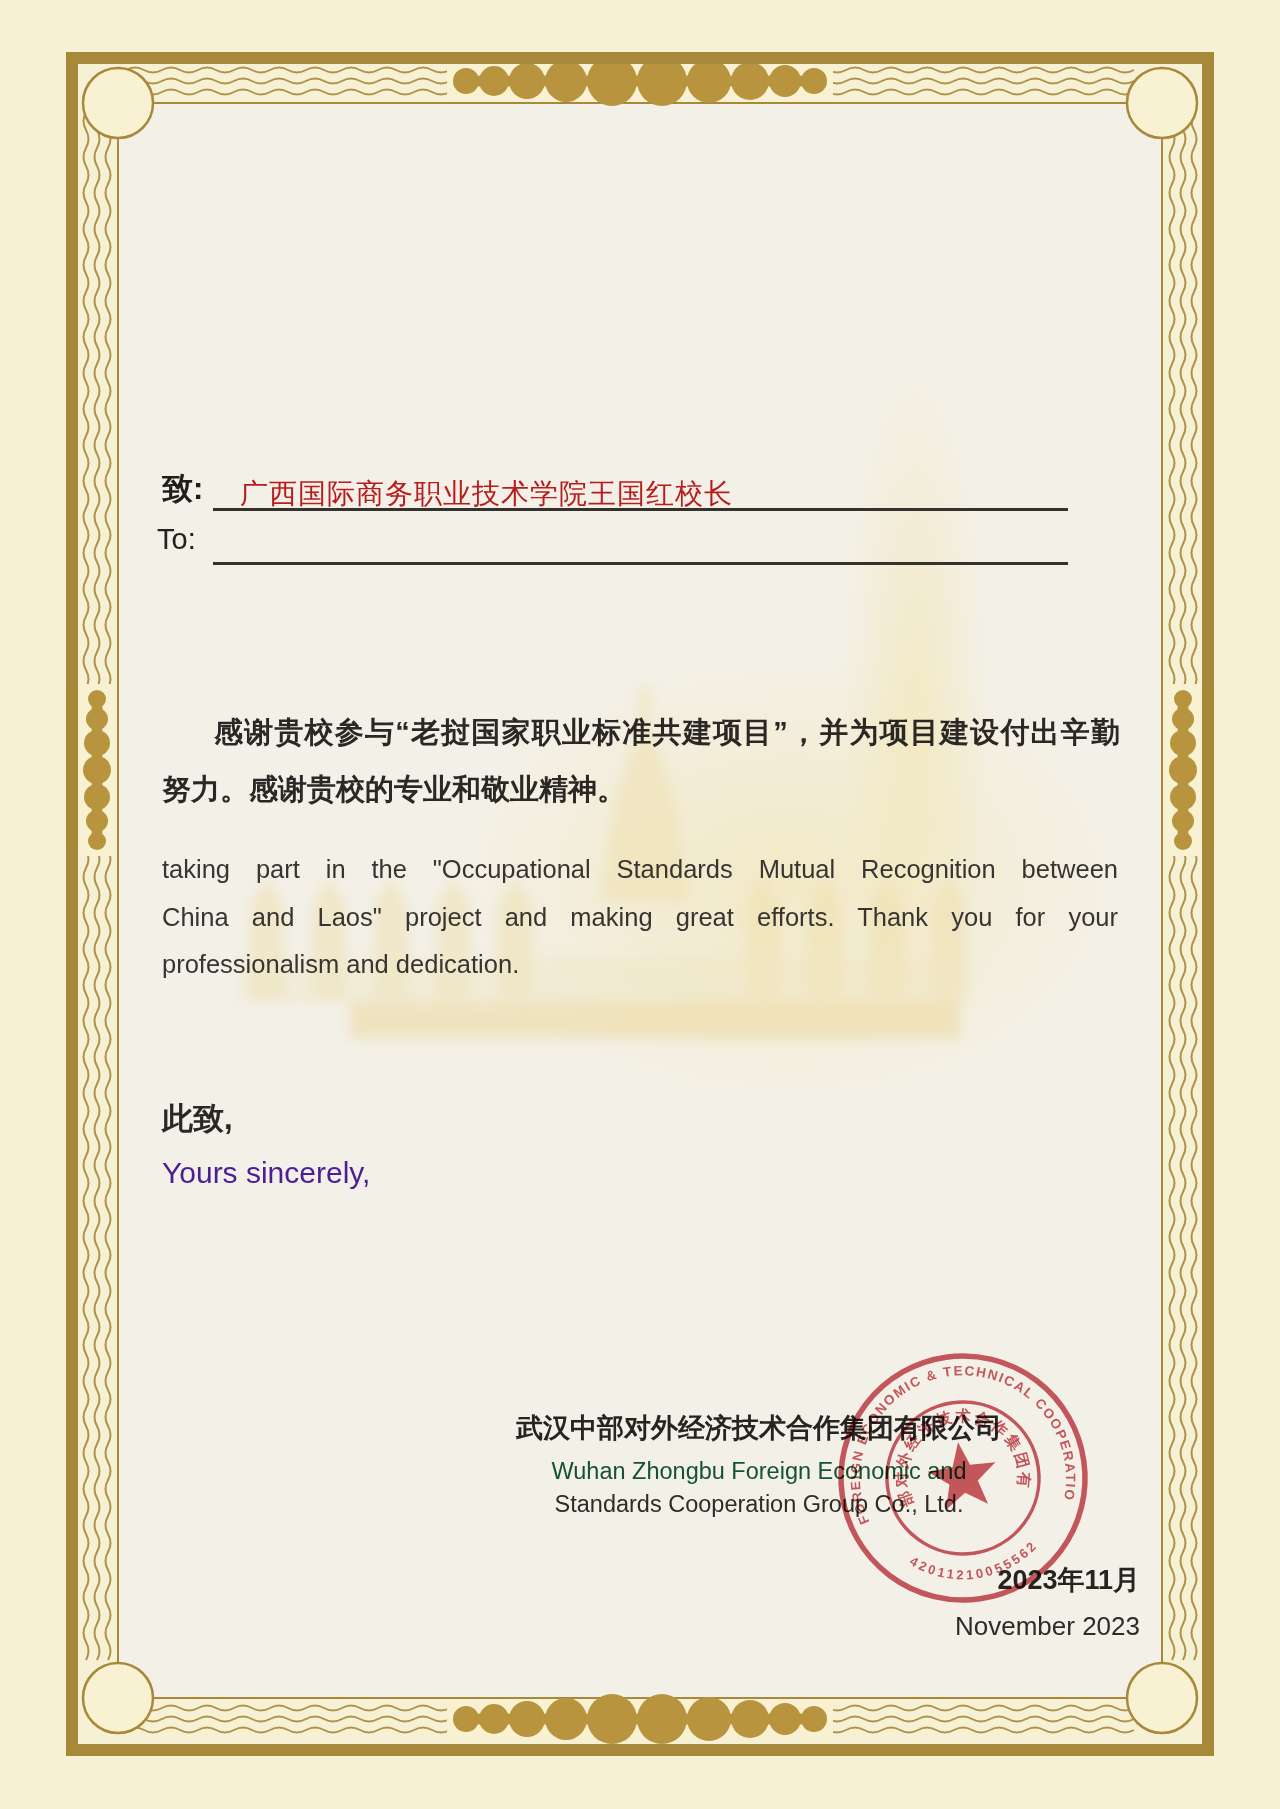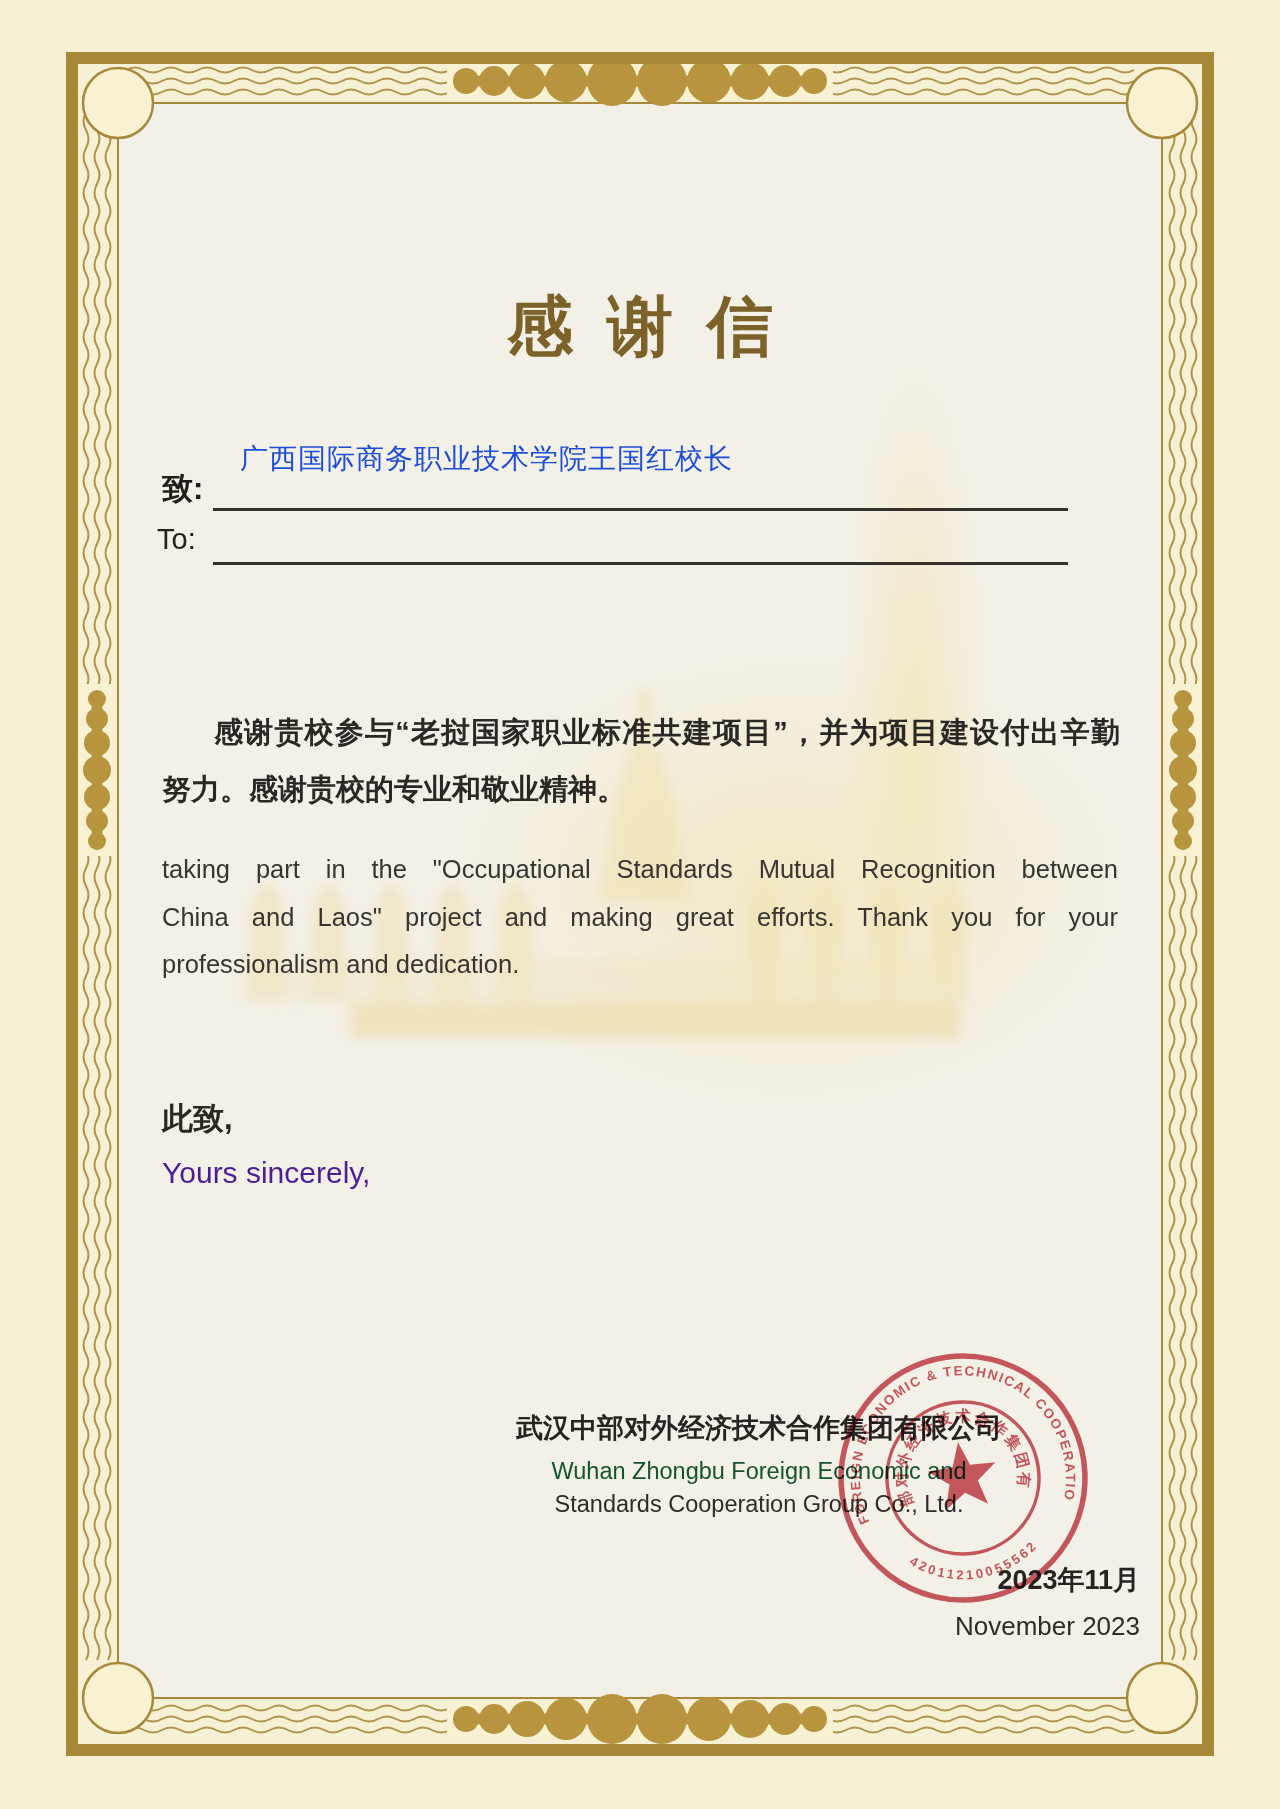--- a/index.html
+++ b/index.html
@@ -18,21 +18,21 @@
     font-size:66px;font-weight:700;color:#7c6228;
     letter-spacing:34px;text-indent:34px;
   }
   .title-en{
     left:118px;right:118px;top:370px;text-align:center;
     font-family:"Liberation Serif","DejaVu Serif",serif;
     font-size:41px;font-weight:700;color:#7c6228;letter-spacing:.5px;
   }
   
   .lbl-zh{left:162px;top:468px;font-size:31px;font-weight:700;color:#201d1a;}
-  .name-zh{left:240px;top:440px;font-size:28px;color:#1d4ed8;letter-spacing:1px;}
+  .name-zh{left:240px;top:475px;font-size:28px;color:#b91c1c;letter-spacing:1px;}
   .rule{height:3px;background:#35312c;left:213px;width:855px;}
   .rule1{top:508px;}
   .rule2{top:562px;}
   .lbl-en{left:157px;top:523px;font-size:29px;color:#23201d;}
   .name-en{left:233px;top:521px;font-size:22.5px;color:#23201d;}
   
   .body-zh{left:162px;top:704px;width:958px;font-size:29px;line-height:57px;
     font-weight:700;color:#2a2724;}
   .body-en{left:162px;top:846px;width:956px;font-size:25.5px;line-height:47.5px;
     color:#383431;}
@@ -185,21 +185,20 @@
           <path d="M 932 905 L 949 878 L 966 905 Z"></path>
         </g>
       <rect x="240" y="958" width="700" height="44" opacity="0.5"></rect>
       <rect x="350" y="1002" width="610" height="36" fill="#ead189" opacity="0.85"></rect>
       <polygon points="600,900 690,900 674,800 616,800"></polygon>
       <polygon points="616,800 674,800 656,742 634,742"></polygon>
       <rect x="639" y="688" width="12" height="56"></rect>
     </g>
   </svg>
 
-  <div class="abs title-zh">感谢信</div>
 
   <div class="abs lbl-zh">致:</div>
   <div class="abs name-zh">广西国际商务职业技术学院王国红校长</div>
   <div class="abs rule rule1"></div>
   <div class="abs lbl-en">To:</div>
   <div class="abs rule rule2"></div>
 
   <div class="abs body-zh">
     <div class="jline indent">感谢贵校参与“老挝国家职业标准共建项目”，并为项目建设付出辛勤</div>
     <div>努力。感谢贵校的专业和敬业精神。</div>

